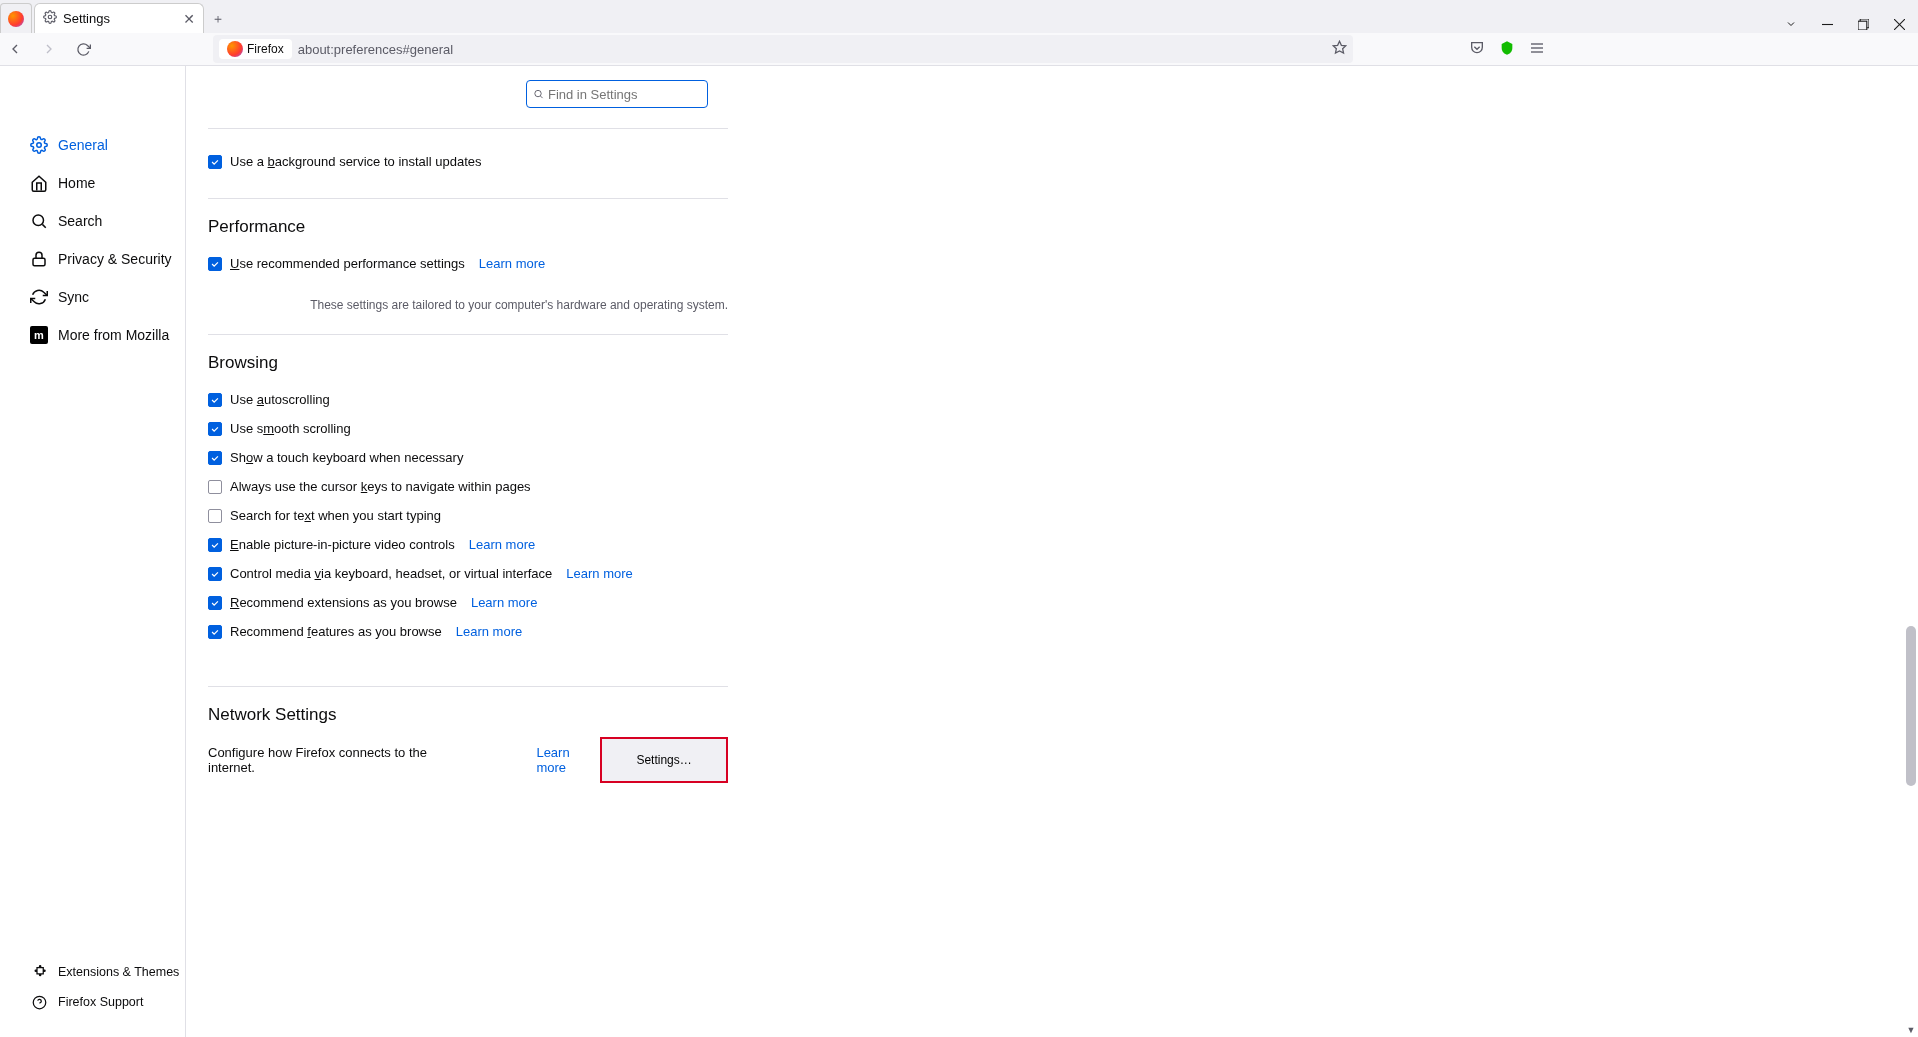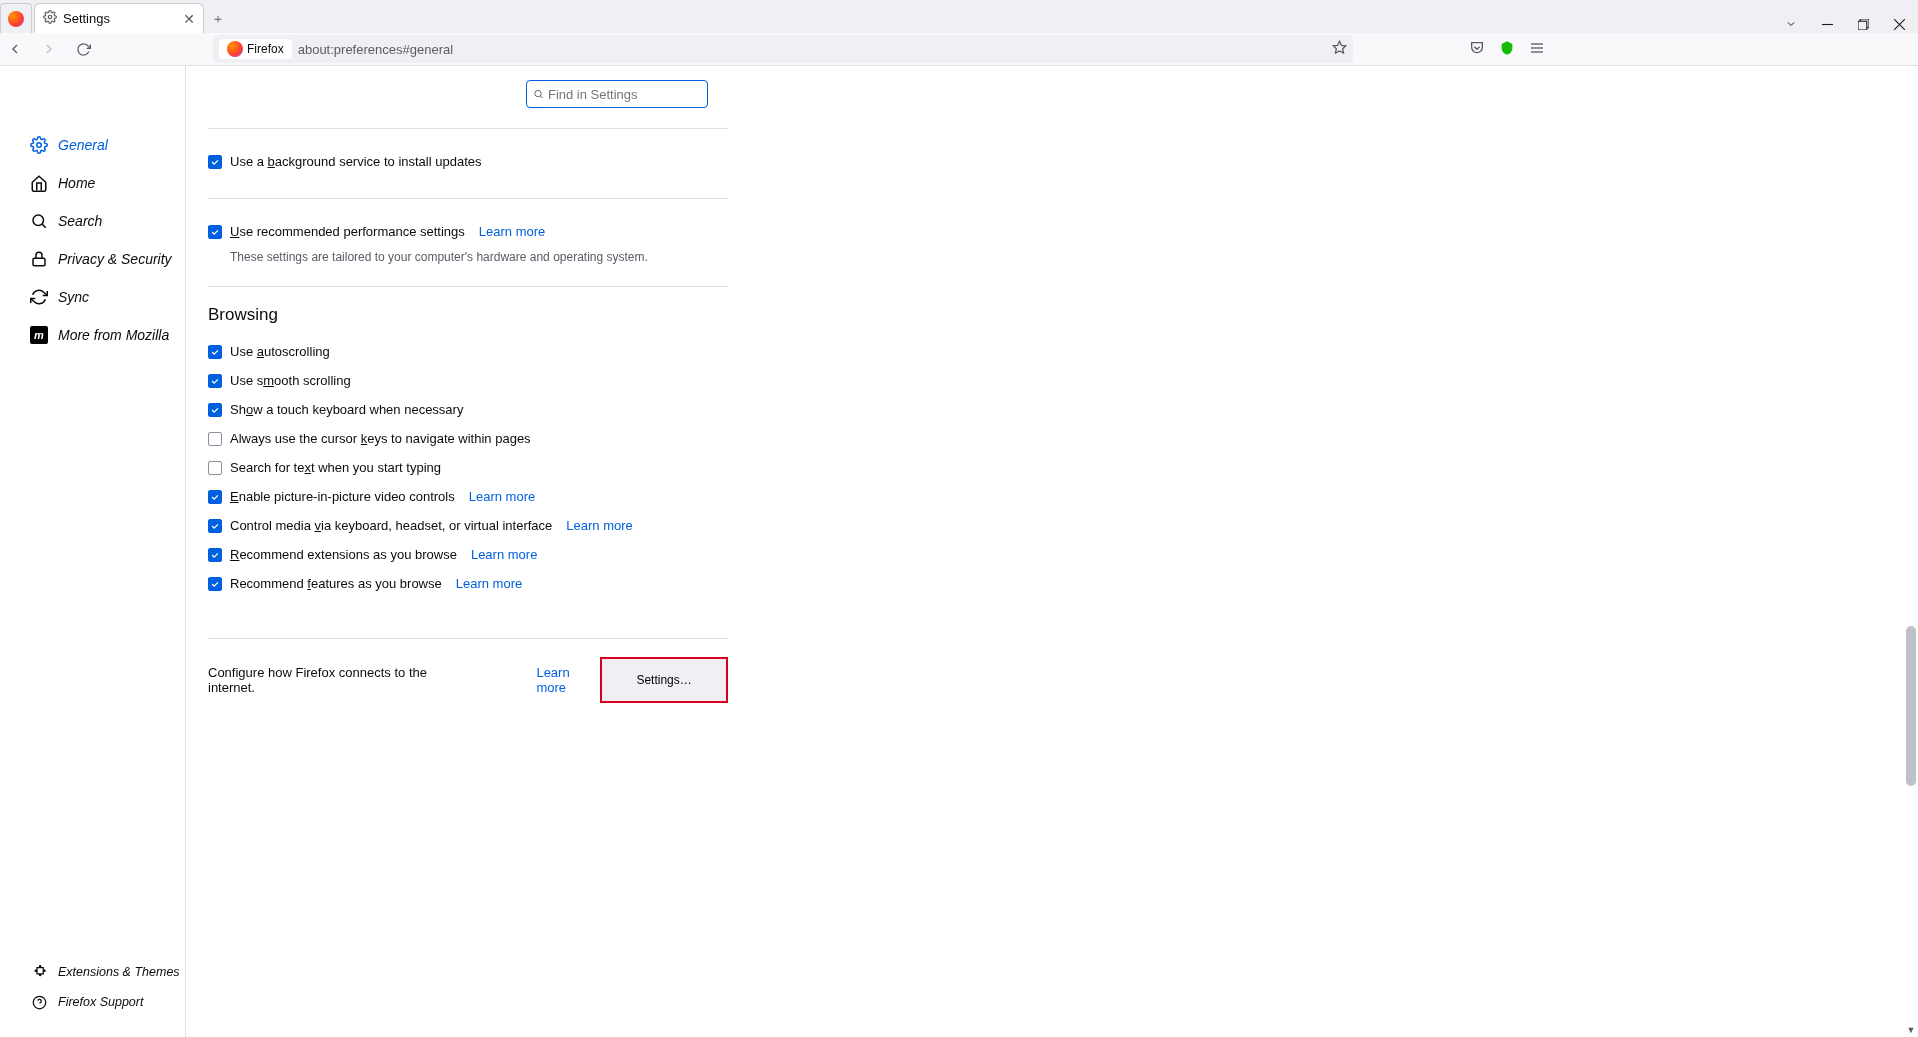--- a/index.html
+++ b/index.html
@@ -20,41 +20,41 @@
   .nav-btn.disabled { color: #bfbfc9; }
   .url-bar { flex: 1; max-width: 1140px; margin: 0 4px; height: 28px; background: #f0f0f4; border-radius: 4px; display: flex; align-items: center; padding: 0 6px; gap: 6px; }
   .url-firefox-label { background: #fff; border-radius: 4px; padding: 2px 8px; display:flex; align-items:center; gap:4px; font-size:12px; }
   .url-text { color: #5b5b66; font-size: 13px; }
   .url-star { margin-left: auto; color: #5b5b66; }
   .toolbar-right { display: flex; gap: 14px; align-items: center; padding-right: 6px; }
 
   
   .content { display: flex; height: calc(1037px - 66px); }
   .sidebar { width: 186px; border-right: 1px solid #e0e0e6; display: flex; flex-direction: column; padding-top: 60px; padding-left: 30px; }
-  .side-item { display: flex; align-items: center; gap: 10px; height: 38px; cursor: pointer; font-size: 14px; color: #0c0c0d; font-style: italic; }
+  .side-item { display: flex; align-items: center; gap: 10px; height: 38px; cursor: pointer; font-size: 14px; color: #0c0c0d; }
   .side-item.active { color: #0060df; }
   .side-item.active svg { stroke: #0060df; fill: none; }
   .side-icon { width: 18px; height: 18px; display:flex; align-items:center; justify-content:center; }
   .sidebar-bottom { margin-top: auto; padding-bottom: 20px; }
   .sidebar-bottom .side-item { font-size: 12.5px; height: 30px; color: #0c0c0d; }
 
   .main { flex: 1; position: relative; overflow-y: auto; padding-bottom: 40px; }
   .search-wrap { position: sticky; top: 0; padding-top: 14px; padding-bottom: 10px; display:flex; justify-content:flex-start; padding-left: 340px; background:#fff; z-index:5; }
   .search-box { width: 182px; height: 28px; border: 1.5px solid #0060df; border-radius: 4px; display: flex; align-items: center; padding: 0 6px; gap: 4px; }
   .search-box input { border: none; outline: none; font-size: 13px; width: 100%; }
   .main-inner { width: 520px; margin-left: 22px; }
 
   .section-divider { border: none; border-top: 1px solid #e0e0e6; margin: 22px 0 18px; }
   .check-row { display: flex; align-items: center; gap: 8px; min-height: 29px; font-size: 13px; }
   .checkbox { width: 14px; height: 14px; border: 1px solid #8f8f9d; border-radius: 2px; display: inline-flex; align-items: center; justify-content: center; flex-shrink:0; }
   .checkbox.checked { background: #0060df; border-color: #0060df; }
   .checkbox.checked svg { stroke: #fff; }
   .learn-more { color: #0060df; margin-left: 6px; cursor: pointer; }
   h2.section-title { font-size: 17px; font-weight: 500; margin-bottom: 12px; color: #0c0c0d; }
-  .hint-text { font-size: 12px; color: #5b5b66; margin-left: 22px; margin-top: 4px; }
+  .hint-text { font-size: 12px; color: #5b5b66; margin-left: 22px; margin-top: 20px; text-align: right; }
   .network-desc { font-size: 13px; color: #0c0c0d; display:flex; align-items:center;gap:32px; }
   .settings-btn { width: 132px; height: 46px; border: 2px solid #d70022; background: #f0f0f4; font-size: 12px; cursor: pointer; }
   .network-row { display:flex; align-items:center; justify-content:space-between; }
 
   .scroll-indicator { position: absolute; right: 0; top: 0; width: 14px; height: 100%; }
   .scroll-thumb { position:absolute; right:2px; width:10px; background:#c0c0c8; border-radius:5px; }
   .scroll-arrow { position:absolute; right:2px; width:10px; height:14px; display:flex; align-items:center; justify-content:center; color:#5b5b66; font-size:9px; }
 
   .firefox-logo { width: 16px; height: 16px; border-radius: 50%; background: radial-gradient(circle at 30% 30%, #ff9500, #ff3b30 60%, #9059ff); display:inline-block; }
   .shield-green { color: #12bc00; }
@@ -253,20 +253,21 @@
       <div class="check-row">
         <span class="checkbox checked">
           <svg width="10" height="10" viewBox="0 0 24 24" fill="none" stroke-width="3">
               <polyline points="5 12 10 17 19 8"></polyline>
             </svg>
         </span>
         <span>Use a <span class="underline-first">b</span>ackground service to install updates</span>
       </div>
 
       <hr class="section-divider">
+      <h2 class="section-title">Performance</h2>
       <div class="check-row">
         <span class="checkbox checked">
           <svg width="10" height="10" viewBox="0 0 24 24" fill="none" stroke-width="3">
               <polyline points="5 12 10 17 19 8"></polyline>
             </svg>
         </span>
         <span><span class="underline-first">U</span>se recommended performance settings</span>
         <span class="learn-more">Learn more</span>
       </div>
       <div class="hint-text">These settings are tailored to your computer's hardware and operating system.</div>
@@ -338,20 +339,21 @@
               <svg width="10" height="10" viewBox="0 0 24 24" fill="none" stroke-width="3">
                 <polyline points="5 12 10 17 19 8"></polyline>
               </svg>
             </span>
             <span>Recommend <span class="underline-first">f</span>eatures as you browse</span>
             <span class="learn-more">Learn more</span>
           </div>
         </div>
 
       <hr class="section-divider" style="margin-top:40px">
+      <h2 class="section-title">Network Settings</h2>
       <div class="network-row">
         <div class="network-desc">
           <span>Configure how Firefox connects to the internet.</span>&nbsp;
           <span class="learn-more" style="margin-left:2px">Learn more</span>
         </div>
         <button class="settings-btn">Settings…</button>
       </div>
     </div>
 
     <div class="scroll-indicator">

